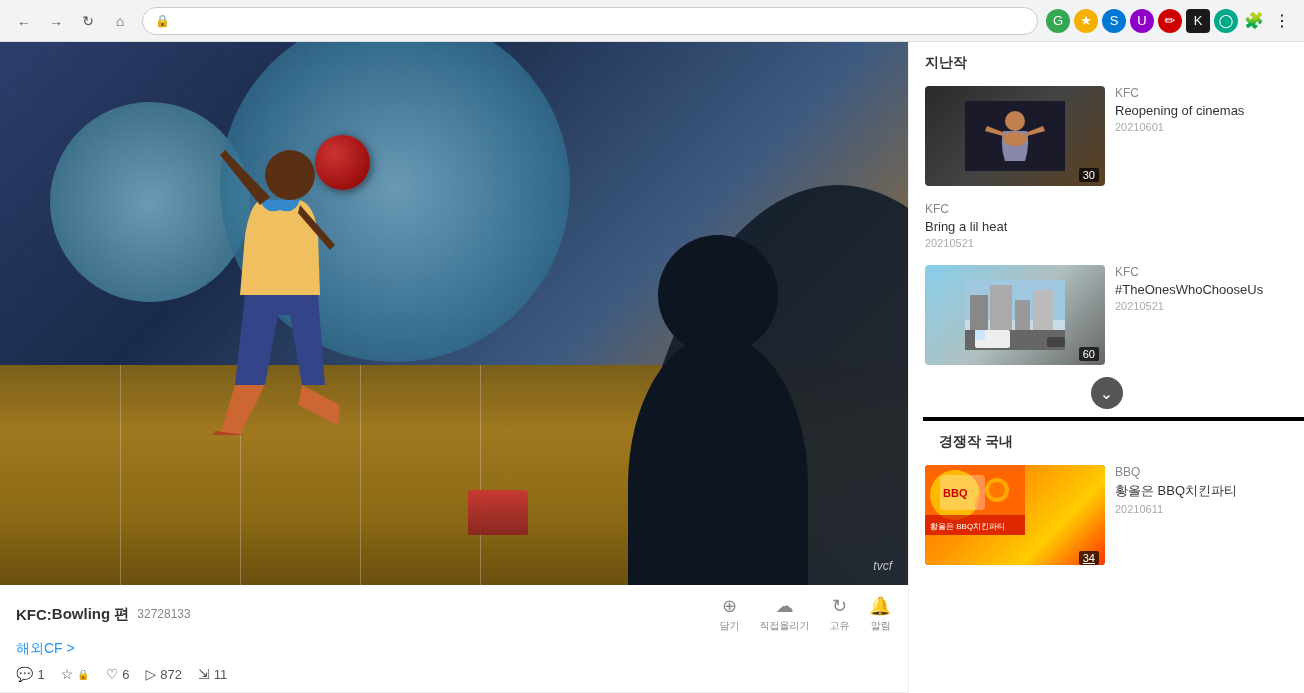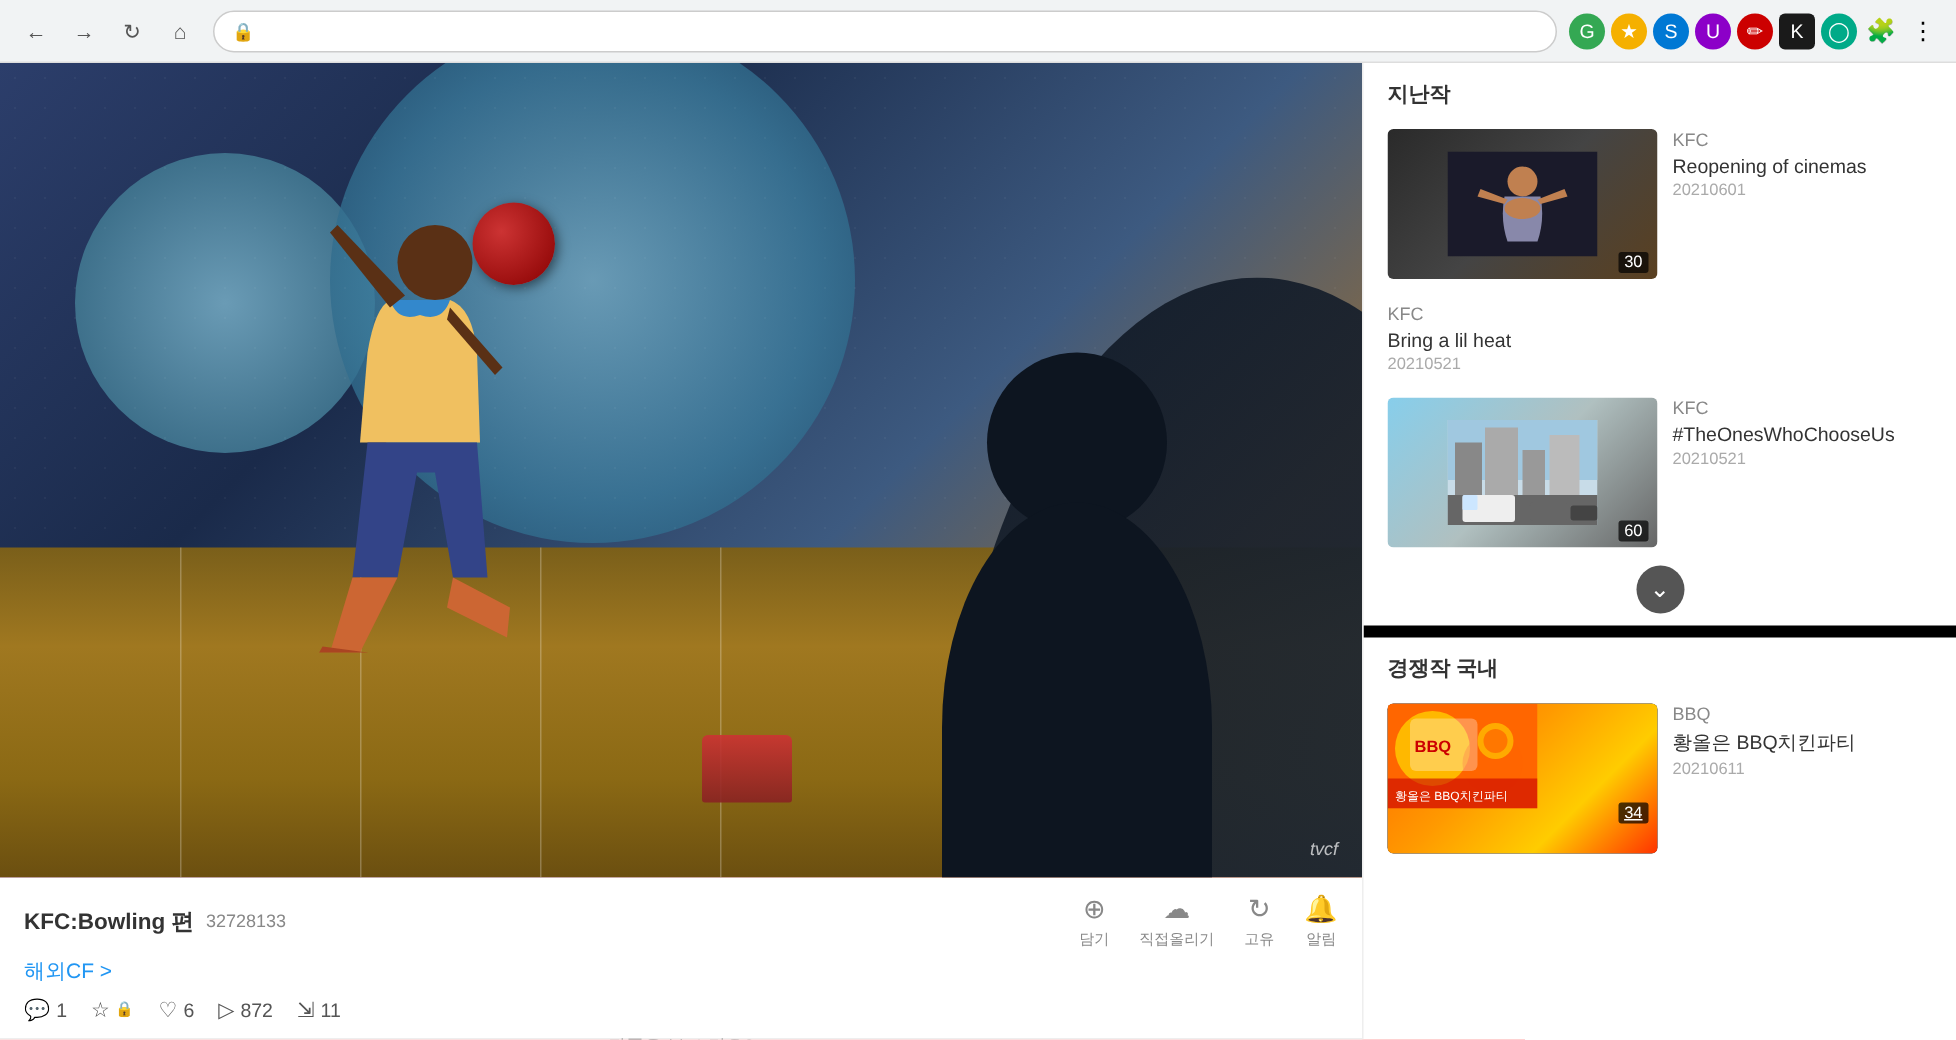--- a/index.html
+++ b/index.html
@@ -326,34 +326,35 @@
       border-radius: 50%;
       background: #555;
       display: flex; align-items: center; justify-content: center;
       cursor: pointer;
       color: #fff;
       font-size: 16px;
     }
 
     
     .competition-section .section-label {
-      border-top: 8px solid #000000;
+      border-top: 4px solid #000000;
       margin-top: 4px;
+      margin-left: 14px;
     }
 
     .bbq-thumb {
       width: 100%; height: 100%;
       background: linear-gradient(135deg, #ff6600 0%, #ff9900 40%, #ffcc00 70%, #ff3300 100%);
       position: relative;
       overflow: hidden;
     }
 
     .thumb-duration-bottom {
       position: absolute;
-      bottom: 20px;
+      bottom: 0;
       right: 6px;
       background: rgba(0,0,0,0.7);
       color: #fff;
       font-size: 11px;
       padding: 1px 4px;
       border-radius: 2px;
       text-decoration: underline;
     }
   </style>
 </head>

